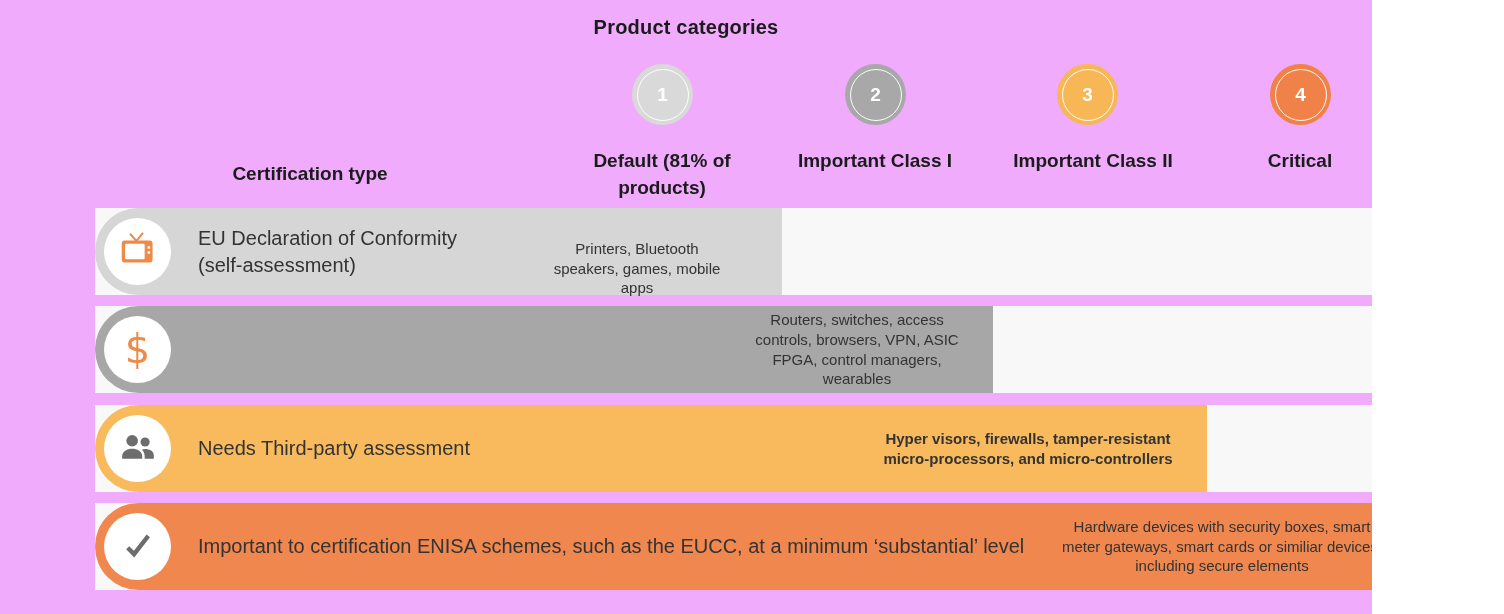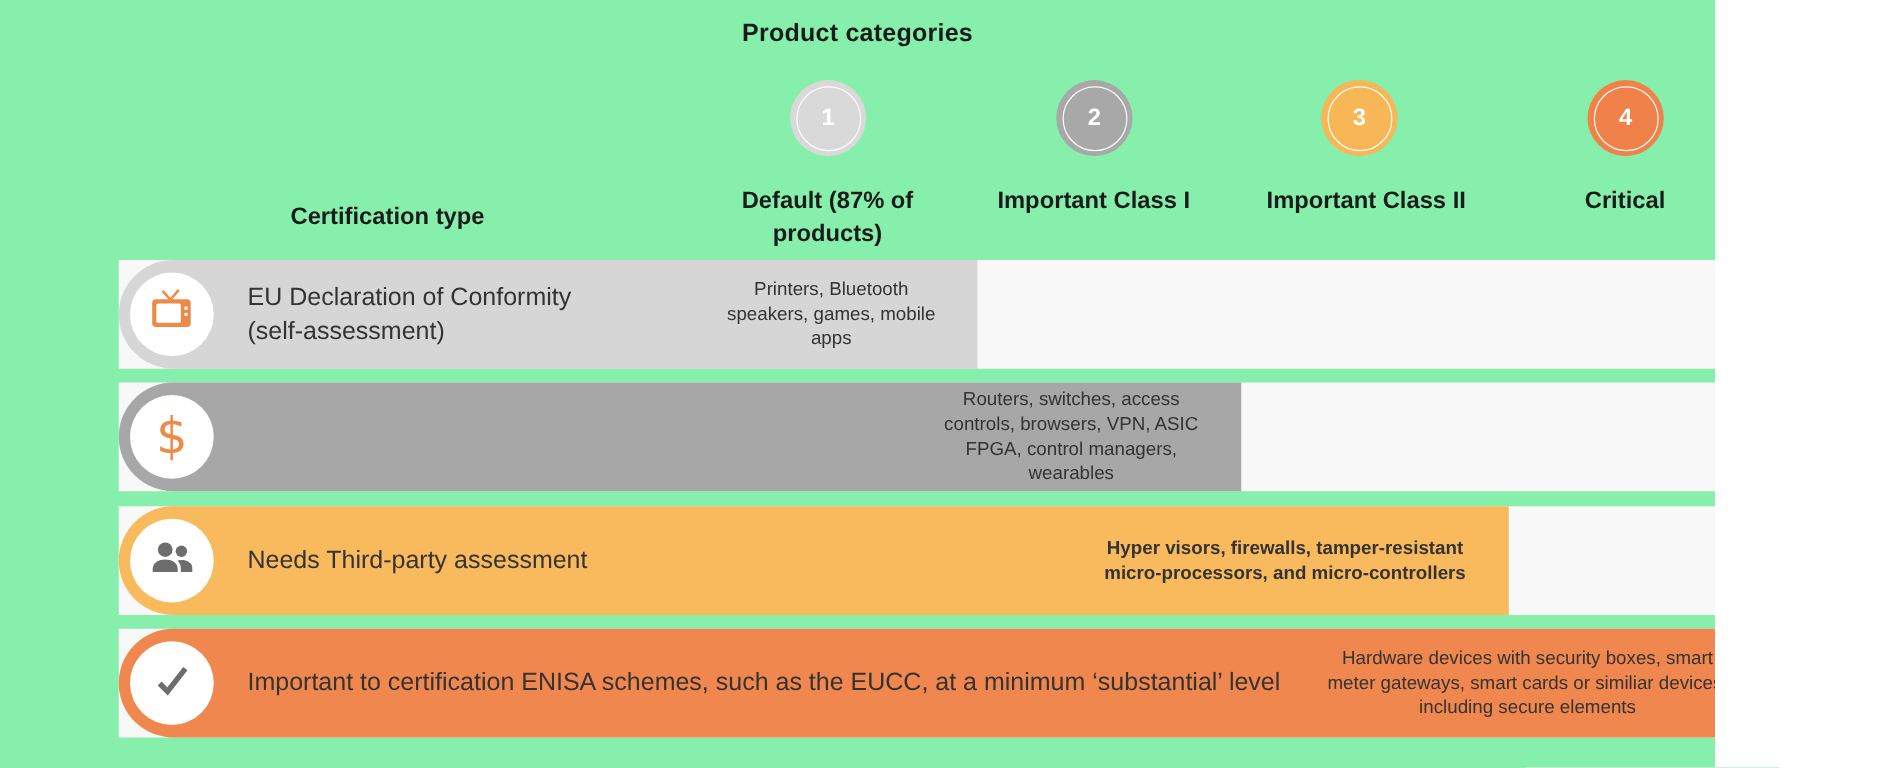--- a/index.html
+++ b/index.html
@@ -1,18 +1,18 @@
 <!DOCTYPE html>
 <html><head>
 <meta charset="utf-8">
 <style>
   * { margin:0; padding:0; box-sizing:border-box; }
   body { background:#ffffff; }
   .canvas {
-    position:relative; width:1372px; height:614px; background:#86efac;
+    position:relative; width:1372px; height:614px; background:#f0abfc;
     font-family:"Liberation Sans", sans-serif; overflow:hidden;
   }
   .title {
     position:absolute; top:16px; left:0; width:100%; text-align:center;
     font-size:20px; font-weight:bold; color:#1b1b1b; letter-spacing:.2px;
   }
   
   .cat-circle {
     position:absolute; top:64px; width:61px; height:61px; border-radius:50%;
     display:flex; align-items:center; justify-content:center;
@@ -60,21 +60,21 @@
   .cert-text {
     position:absolute; left:103px; top:0; height:100%; display:flex;
     align-items:center; font-size:20px; color:#333333; line-height:1.35;
     white-space:pre-line;
   }
   .prod-text {
     position:absolute; top:0; height:100%; display:flex; align-items:center;
     justify-content:center; text-align:center; font-size:15px; color:#333333;
     line-height:1.32; white-space:pre-line;
   }
-  .pt-1 { left:460px; width:220px; }
+  .pt-1 { left:432px; width:220px;margin-top:17px; }
   .pt-2 { left:637px; width:250px; }
   .pt-3 { left:768px; width:330px;font-weight:bold; }
   .pt-4 { left:927px; width:400px; }
 </style>
 </head>
 <body>
 
 <div class="canvas">
 
   <div class="title">Product categories</div>
@@ -86,21 +86,21 @@
     <span>2</span>
   </div>
   <div class="cat-circle cat-3">
     <span>3</span>
   </div>
   <div class="cat-circle cat-4">
     <span>4</span>
   </div>
 
   <div class="col-header ch-cert">Certification type</div>
-  <div class="col-header ch-1">Default (87% of
+  <div class="col-header ch-1">Default (81% of
 products)</div>
   <div class="col-header ch-2">Important Class I</div>
   <div class="col-header ch-3">Important Class II</div>
   <div class="col-header ch-4">Critical</div>
 
   <div class="row row-1">
     <div class="track"></div>
     <div class="bar bar-1"></div>
     <div class="icon-circle">
       <span>

